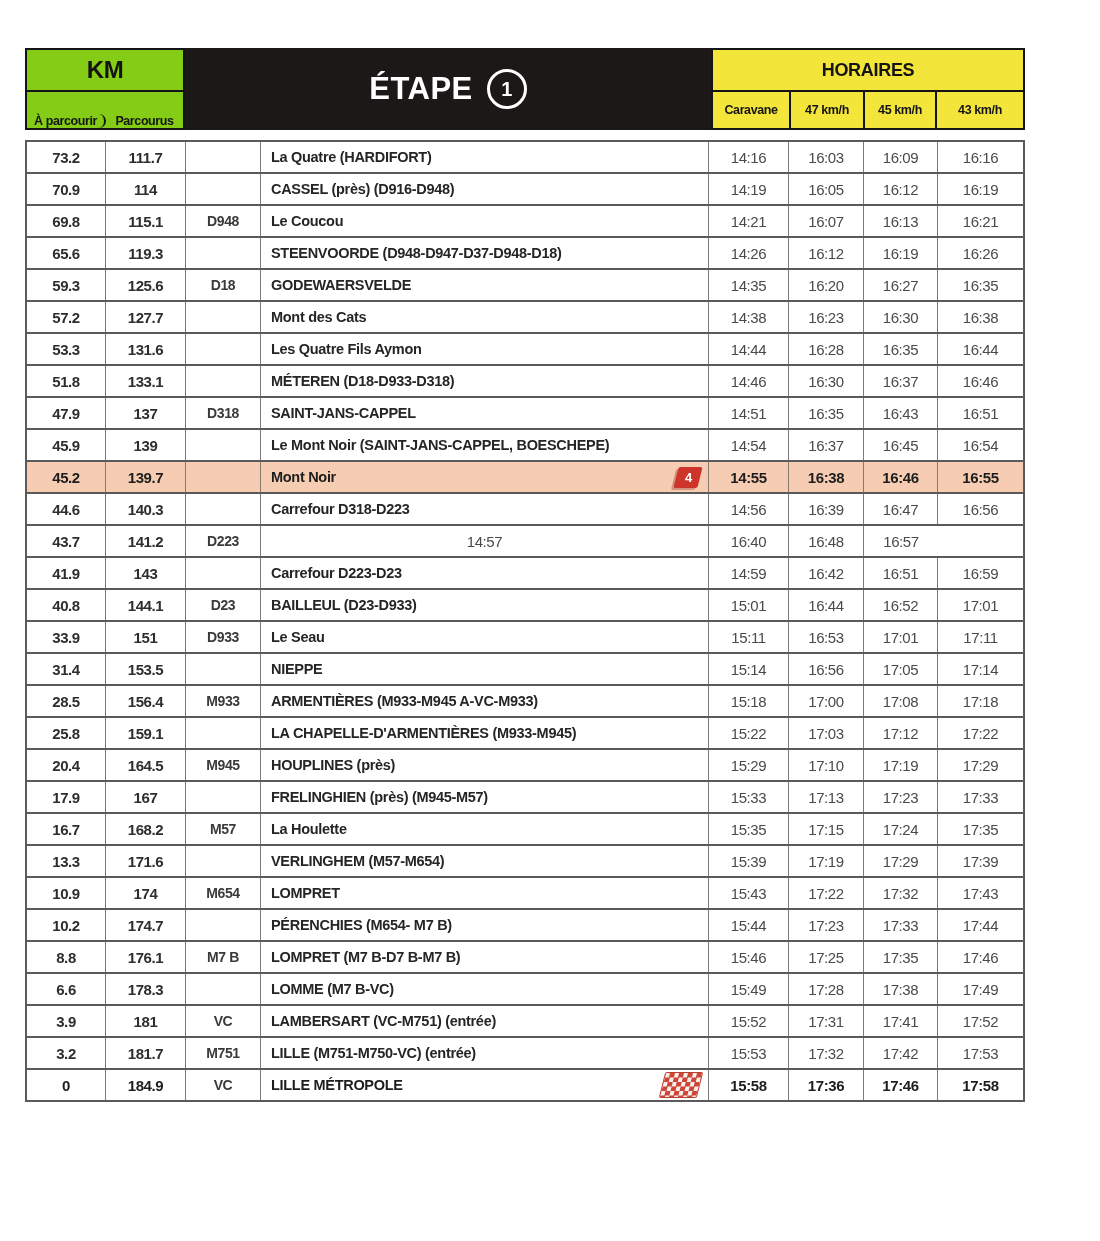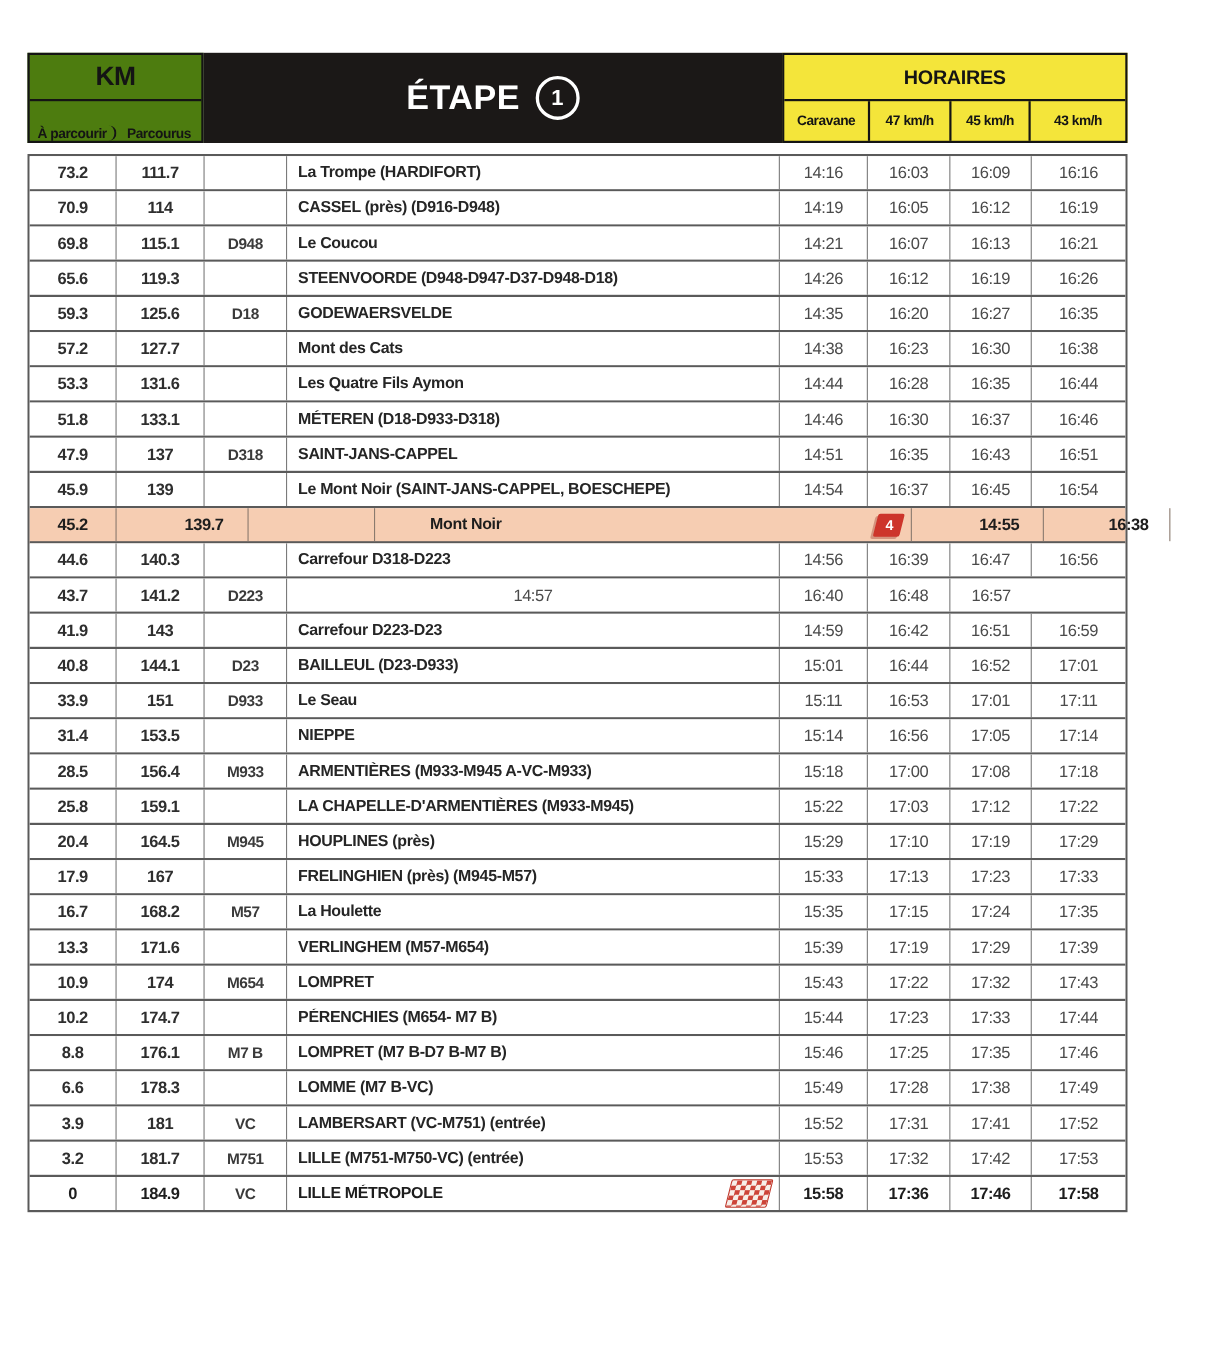--- a/index.html
+++ b/index.html
@@ -6,21 +6,21 @@
   body{
     width:1100px;height:1241px;background:#ffffff;
     font-family:"Liberation Sans","DejaVu Sans",sans-serif;
     -webkit-font-smoothing:antialiased;
   }
   .sheet{position:relative;width:1100px;height:1241px;background:#ffffff;overflow:hidden;}
 
   
   .rb-header{position:absolute;left:25px;top:48px;width:1000px;height:82px;display:flex;}
   .km-block{
-    width:160px;box-sizing:border-box;background:#4d7c0f;
+    width:160px;box-sizing:border-box;background:#84cc16;
     border:2px solid #141414;display:flex;flex-direction:column;gap:22px;
   }
   .km-title{
     flex:0 0 40px;display:flex;align-items:center;justify-content:center;
     font-size:24px;font-weight:700;color:#141414;letter-spacing:-0.5px;
     border-bottom:2px solid #141414;
   }
   .km-sub{flex:1;display:flex;}
   .km-sub .sub-cell{
     flex:1;display:flex;align-items:center;justify-content:center;
@@ -80,21 +80,21 @@
   .cell.num{font-size:15px;font-weight:700;color:#2e2e2e;letter-spacing:-0.4px;}
   .cell.c2{font-size:14px;font-weight:700;color:#3a3a3a;letter-spacing:-0.4px;}
   .cell.loc{
     justify-content:flex-start;padding:0 8px 0 10px;
     font-size:14.5px;font-weight:700;color:#252525;letter-spacing:-0.3px;
     position:relative;
   }
   .cell.loc span.txt{flex:1;overflow:hidden;text-overflow:ellipsis;}
   .cell.time{font-size:15px;font-weight:500;color:#4a4a4a;letter-spacing:-0.4px;}
 
-  .trow.hl{background:#f6cdb2;gap:40px;}
+  .trow.hl{background:#f6cdb2;}
   .trow.hl .cell{border-right-color:#8a7a6e;}
   .trow.hl .cell.num,.trow.hl .cell.loc,.trow.hl .cell.time{color:#2c2118;font-weight:700;}
   .trow.bold .cell.num,.trow.bold .cell.loc,.trow.bold .cell.time{font-weight:700;color:#1d1d1d;}
 
   
   .flag{flex:none;margin-left:auto;}
   .flag.cat4{
     width:24px;height:21px;background:#cd352b;transform:skewX(-14deg);
     border-radius:2px;display:flex;align-items:center;justify-content:center;
     color:#ffffff;font-size:13px;font-weight:700;
@@ -135,21 +135,21 @@
       </div>
     </div>
   </div>
 
   <div class="rb-body">
       <div class="trow">
         <div class="cell num">73.2</div>
         <div class="cell num">111.7</div>
         <div class="cell c2"></div>
         <div class="cell loc">
-          <span class="txt">La Trompe (HARDIFORT)</span>
+          <span class="txt">La Quatre (HARDIFORT)</span>
         </div>
         <div class="cell time">14:16</div>
         <div class="cell time">16:03</div>
         <div class="cell time">16:09</div>
         <div class="cell time">16:16</div>
       </div>
       <div class="trow">
         <div class="cell num">70.9</div>
         <div class="cell num">114</div>
         <div class="cell c2"></div>

